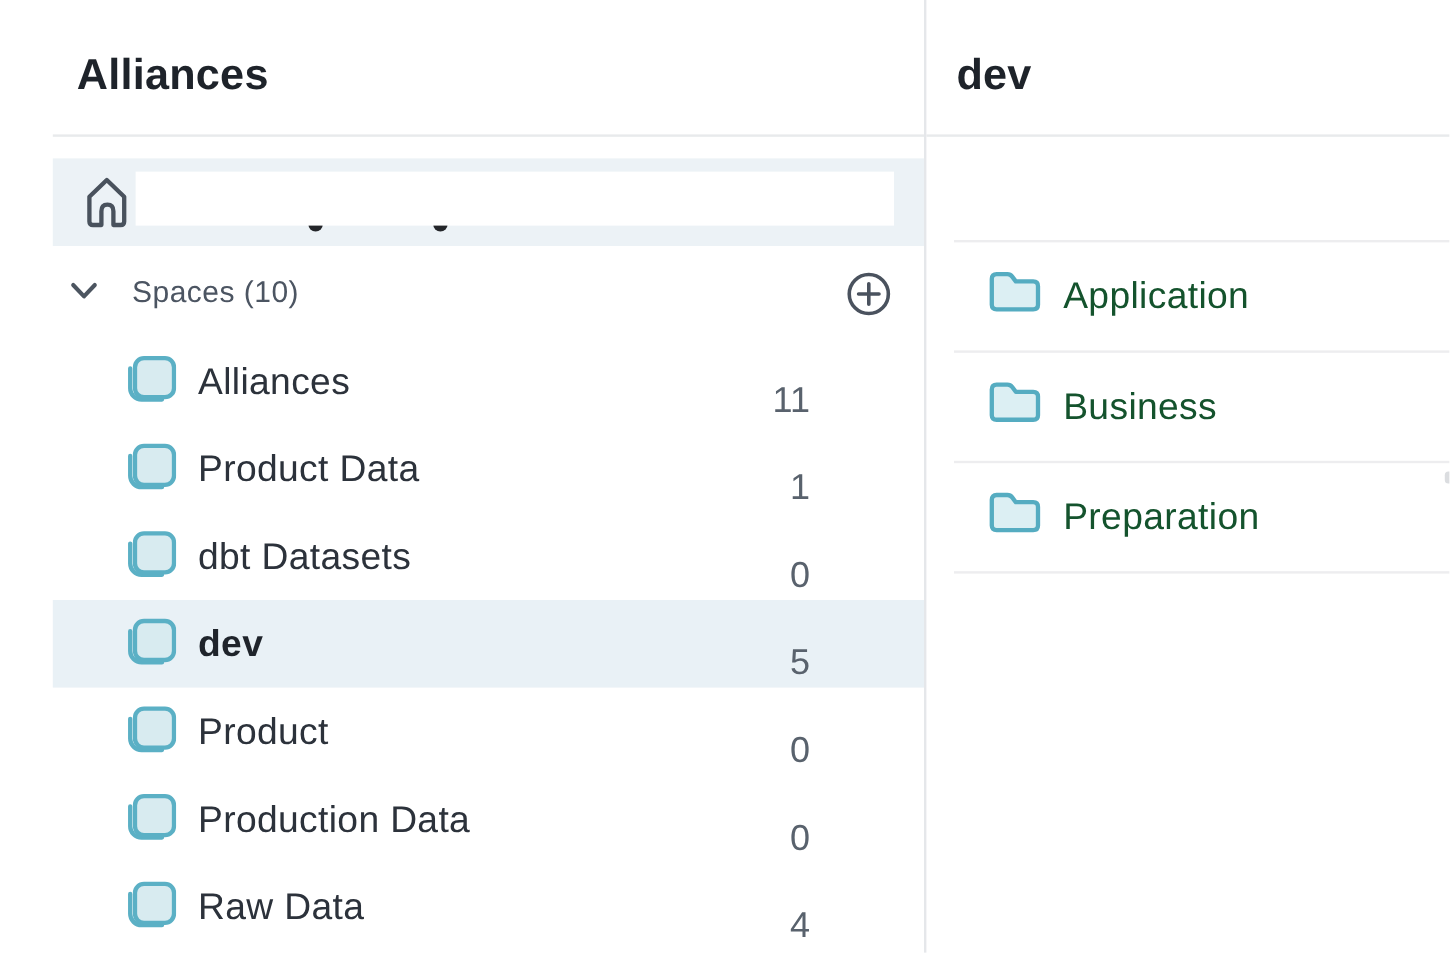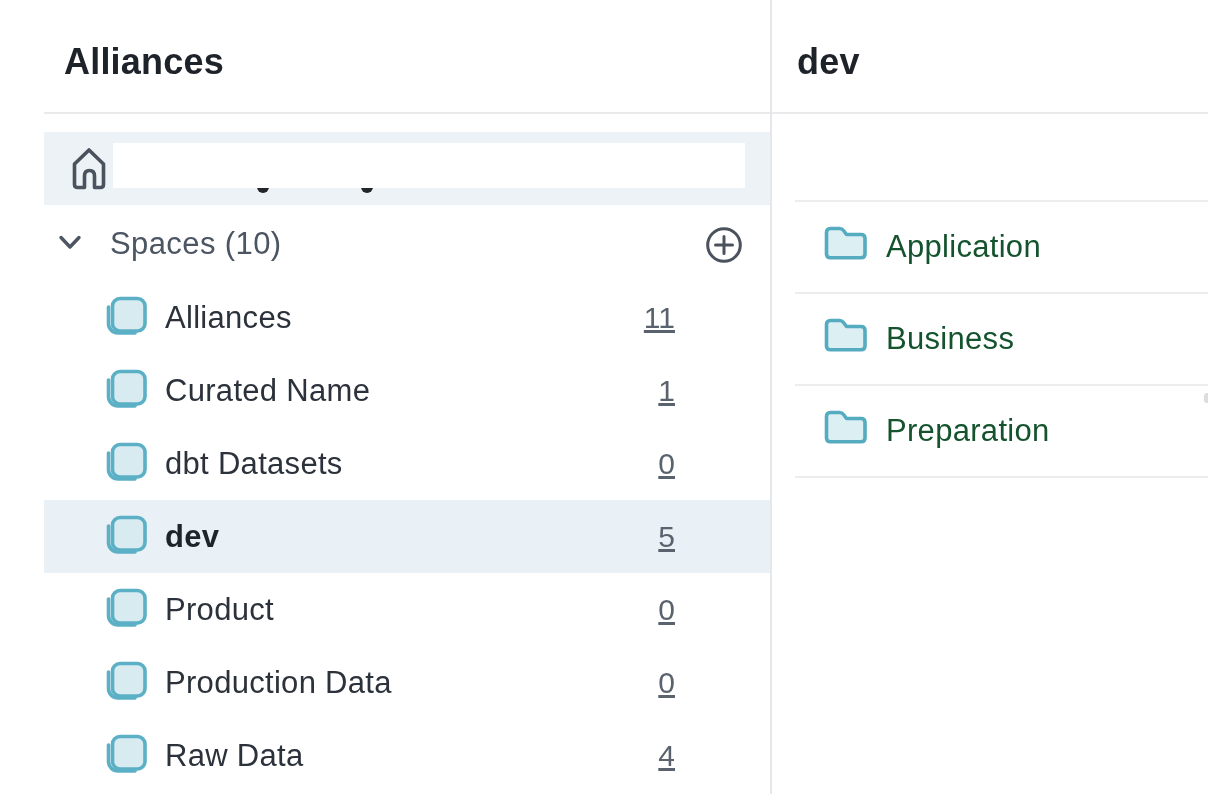--- a/index.html
+++ b/index.html
@@ -20,32 +20,32 @@
 
   .home-row { position:absolute; left:44px; top:132px; width:726px; height:73px; background:#ecf2f6; }
   .home-icon { position:absolute; left:25px; top:13px; }
   .redaction { position:absolute; left:69px; top:11px; width:632px; height:45px; background:#ffffff; z-index:2; }
   .mark { position:absolute; top:53px; height:8px; width:12px; background:#24262a;
           border-radius:0 0 6px 6px; z-index:1; }
   .mark1 { left:213px; } .mark2 { left:317px; }
 
   .spaces-row { position:absolute; left:44px; top:224px; width:726px; height:40px; }
   .chevron-icon { position:absolute; left:14px; top:9px; }
-  .spaces-label { position:absolute; left:66px; top:0; line-height:40px; font-size:31px;
+  .spaces-label { position:absolute; left:66px; top:0; line-height:40px; font-size:25px;
                   color:#4c5562; letter-spacing:.4px; white-space:nowrap; }
   .add-btn { position:absolute; left:661px; top:2px; width:38px; height:38px;
              background:none; border:none; padding:0; cursor:pointer; }
 
   .space-row { position:absolute; left:44px; width:726px; height:73px; }
   .space-row.selected { background:#e9f1f6; }
   .space-icon { position:absolute; left:59px; top:14px; }
   .space-label { position:absolute; left:121px; top:0; line-height:73px; font-size:31px;
                  color:#2c323b; letter-spacing:.3px; white-space:nowrap; }
   .space-row.selected .space-label { font-weight:700; color:#1f242b; }
-  .space-count { position:absolute; right:95px; top:0; line-height:73px; font-size:30px; color:#59626d;text-decoration:underline; }
+  .space-count { position:absolute; right:95px; top:16px; line-height:73px; font-size:30px; color:#59626d; }
 
   
   .main { position:absolute; left:772px; top:0; width:436px; height:794px; }
   .main-title { position:absolute; left:25px; top:41px; font-size:36px; font-weight:700;
                 color:#1e232a; letter-spacing:.2px; }
   .main-divider { position:absolute; left:0; top:112px; width:436px; height:2px; background:#e8eaec; }
   .name-header { position:absolute; left:48px; top:140px; font-size:31px; color:#272d35;
                  letter-spacing:.3px; cursor:pointer; white-space:nowrap; }
   .sort-arrow { color:#5a636e; margin-left:16px; font-size:31px; }
   .header-divider { position:absolute; left:23px; top:200px; width:413px; height:2px; background:#ededef; }
@@ -99,21 +99,21 @@
       </svg>
       <span class="space-label">Alliances</span>
       <span class="space-count">11</span>
     </div>
 
     <div class="space-row" style="top:354px">
       <svg class="space-icon" width="44" height="44" viewBox="0 0 44 44" fill="none">
         <path d="M5.5 12 V28.5 A9.5 9.5 0 0 0 15 38 H32" stroke="#5bb0c5" stroke-width="3.6" stroke-linecap="round"></path>
         <rect x="9.5" y="3.5" width="32.5" height="32.5" rx="7.5" fill="#d8ebf0" stroke="#5bb0c5" stroke-width="3.6"></rect>
       </svg>
-      <span class="space-label">Curated Name</span>
+      <span class="space-label">Product Data</span>
       <span class="space-count">1</span>
     </div>
 
     <div class="space-row" style="top:427px">
       <svg class="space-icon" width="44" height="44" viewBox="0 0 44 44" fill="none">
         <path d="M5.5 12 V28.5 A9.5 9.5 0 0 0 15 38 H32" stroke="#5bb0c5" stroke-width="3.6" stroke-linecap="round"></path>
         <rect x="9.5" y="3.5" width="32.5" height="32.5" rx="7.5" fill="#d8ebf0" stroke="#5bb0c5" stroke-width="3.6"></rect>
       </svg>
       <span class="space-label">dbt Datasets</span>
       <span class="space-count">0</span>

